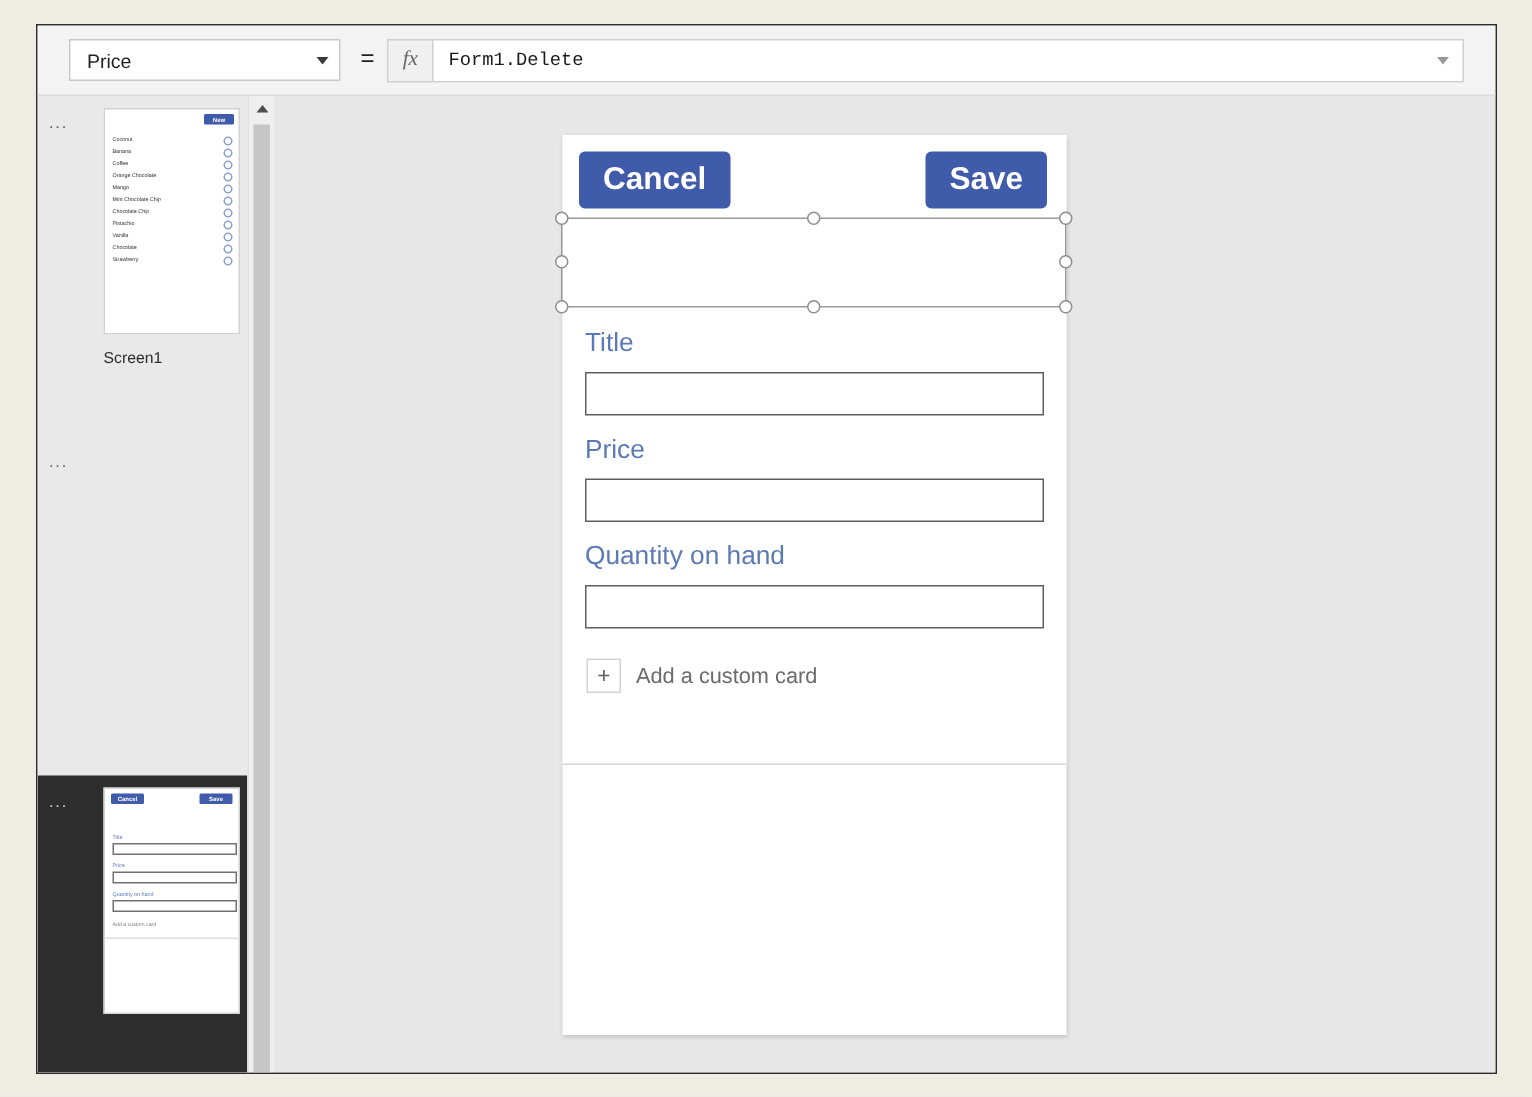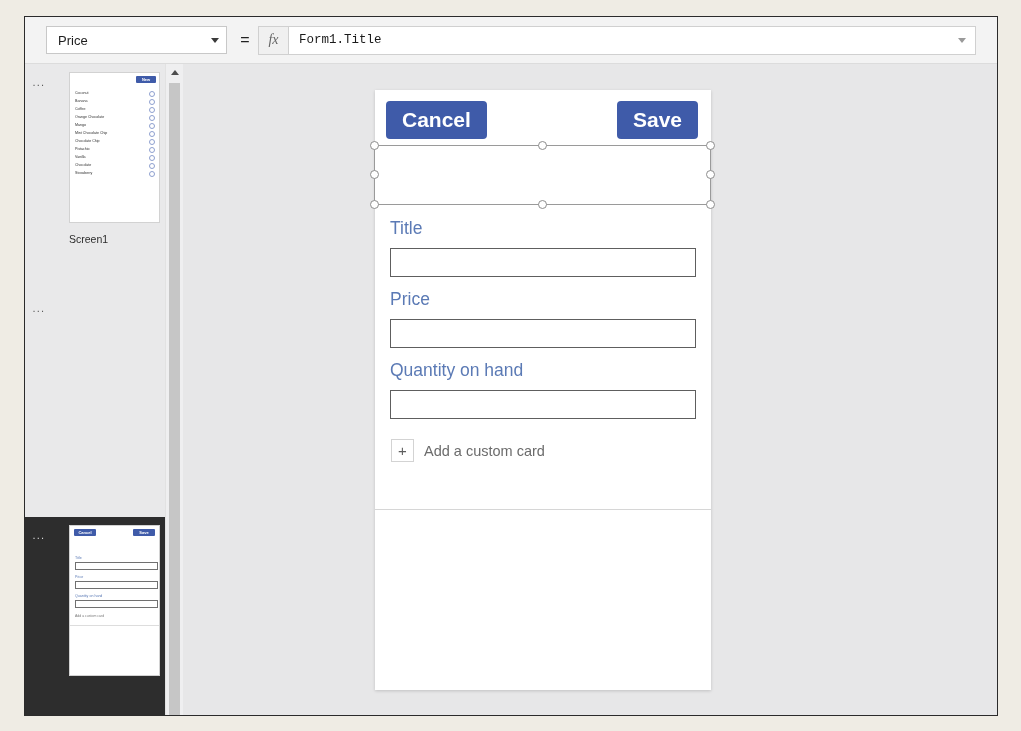--- a/index.html
+++ b/index.html
@@ -366,21 +366,21 @@
     <div id="property-select">
       <span>Price</span>
       <span class="chev"></span>
     </div>
 
     <div id="equals-sign">=</div>
 
     <div id="fx-box">fx</div>
 
     <div id="formula-input">
-      <span id="formula-text">Form1.Title</span>
+      <span id="formula-text">Form1.Delete</span>
       <span class="chev-thin"></span>
     </div>
   </div>
 
   <div id="body-area">
 
     <div id="screens-pane">
 
       <div class="screen-entry" style="top:0px;">
         <div class="dots">...</div>

